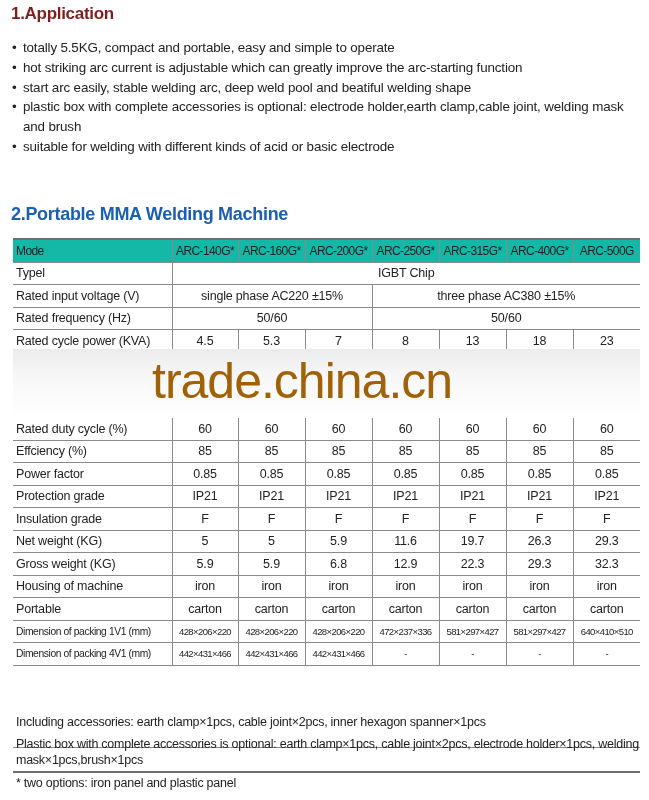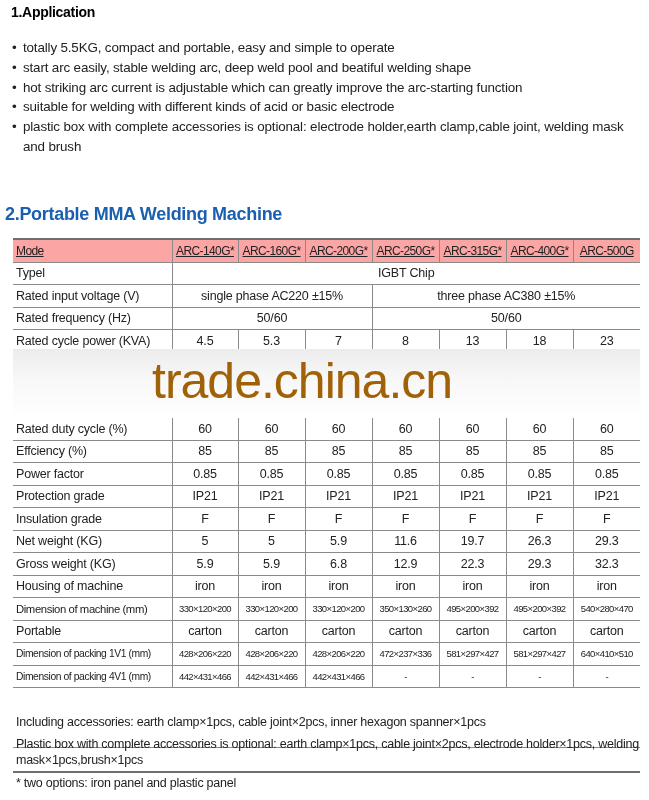--- a/index.html
+++ b/index.html
@@ -1,48 +1,48 @@
 <!DOCTYPE html>
 <html><head>
 <meta charset="utf-8">
 <style>
   html, body { margin: 0; padding: 0; background: #ffffff; }
   body { width: 649px; height: 800px; position: relative; overflow: hidden;
          font-family: "Liberation Sans", sans-serif; color: #222; }
-  .h1 { position: absolute; left: 11px; top: 4px; font-size: 14px; font-weight: bold; color: #000000; letter-spacing: -0.3px; }
-  .h2 { position: absolute; left: 5px; top: 204px; font-size: 18px; font-weight: bold; color: #1a5fb0; letter-spacing: -0.3px; }
+  .h1 { position: absolute; left: 11px; top: 4px; font-size: 17px; font-weight: bold; color: #7f1d1d; letter-spacing: -0.3px; }
+  .h2 { position: absolute; left: 11px; top: 204px; font-size: 18px; font-weight: bold; color: #1a5fb0; letter-spacing: -0.3px; }
   ul.bullets { position: absolute; left: 12px; top: 38px; margin: 0; padding: 0; list-style: none; width: 630px; }
   ul.bullets li { font-size: 13.4px; line-height: 19.8px; padding-left: 11px; position: relative; letter-spacing: -0.15px; }
   ul.bullets li::before { content: "•"; position: absolute; left: 0; top: 0; }
   table.spec { position: absolute; left: 13px; top: 238px; border-collapse: collapse; table-layout: fixed; width: 627px; }
   table.spec td { border-bottom: 1px solid #8a8a8a; border-left: 1px solid #8a8a8a; font-size: 12.5px; height: 21.5px; padding: 0; text-align: center; white-space: nowrap; overflow: hidden; letter-spacing: -0.2px; }
   table.spec td.lbl { text-align: left; border-left: none; padding-left: 3px; }
-  table.spec tr.head td { background: #fca5a5; border-top: 2px solid #6f6f6f; font-size: 12px; letter-spacing: -0.6px; text-decoration: underline; }
+  table.spec tr.head td { background: #14b8a6; border-top: 2px solid #6f6f6f; font-size: 12px; letter-spacing: -0.6px; }
   table.spec td.dim { font-size: 9.5px; letter-spacing: -0.6px; }
   table.spec td.dimlbl { font-size: 11.3px; letter-spacing: -0.4px; }
   table.spec td.dimlbl2 { font-size: 10.3px; letter-spacing: -0.4px; }
   .gap { position: absolute; left: 13px; top: 349px; width: 627px; height: 70px; background: linear-gradient(#ececec, #f7f7f7 40%, #ffffff); }
   .wm { position: absolute; left: 152px; top: 352px; font-size: 50px; color: #a16207; letter-spacing: -1px; }
   table.spec2 { top: 418px; }
   .note { position: absolute; left: 13px; width: 627px; font-size: 12.5px; letter-spacing: -0.25px; }
   .note1 { top: 712px; height: 36px; line-height: 20px; border-bottom: 1px solid #8a8a8a; padding-left: 3px; box-sizing: border-box; }
   .note2 { top: 736px; line-height: 16px; padding-left: 3px; box-sizing: border-box; border-bottom: 2px solid #6f6f6f; height: 37px; }
   .note3 { top: 775px; padding-left: 3px; line-height: 16px; }
 </style>
 </head>
 <body>
 
 <div class="h1">1.Application</div>
 
 <ul class="bullets">
   <li>totally 5.5KG, compact and portable, easy and simple to operate</li>
+  <li>hot striking arc current is adjustable which can greatly improve the arc-starting function</li>
   <li>start arc easily, stable welding arc, deep weld pool and beatiful welding shape</li>
-  <li>hot striking arc current is adjustable which can greatly improve the arc-starting function</li>
+  <li>plastic box with complete accessories is optional: electrode holder,earth clamp,cable joint, welding mask and brush</li>
   <li>suitable for welding with different kinds of acid or basic electrode</li>
-  <li>plastic box with complete accessories is optional: electrode holder,earth clamp,cable joint, welding mask and brush</li>
 </ul>
 
 <div class="h2">2.Portable MMA Welding Machine</div>
 
 <table class="spec">
   <colgroup>
     <col style="width:159px">
       <col style="width:66px">
       <col style="width:67px">
       <col style="width:67px">
@@ -178,30 +178,20 @@
         <td class="lbl">Housing of machine</td>
         <td>iron</td>
         <td>iron</td>
         <td>iron</td>
         <td>iron</td>
         <td>iron</td>
         <td>iron</td>
         <td>iron</td>
       </tr>
       <tr>
-        <td class="lbl dimlbl">Dimension of machine (mm)</td>
-        <td class="dim">330×120×200</td>
-        <td class="dim">330×120×200</td>
-        <td class="dim">330×120×200</td>
-        <td class="dim">350×130×260</td>
-        <td class="dim">495×200×392</td>
-        <td class="dim">495×200×392</td>
-        <td class="dim">540×280×470</td>
-      </tr>
-      <tr>
         <td class="lbl">Portable</td>
         <td>carton</td>
         <td>carton</td>
         <td>carton</td>
         <td>carton</td>
         <td>carton</td>
         <td>carton</td>
         <td>carton</td>
       </tr>
       <tr>

